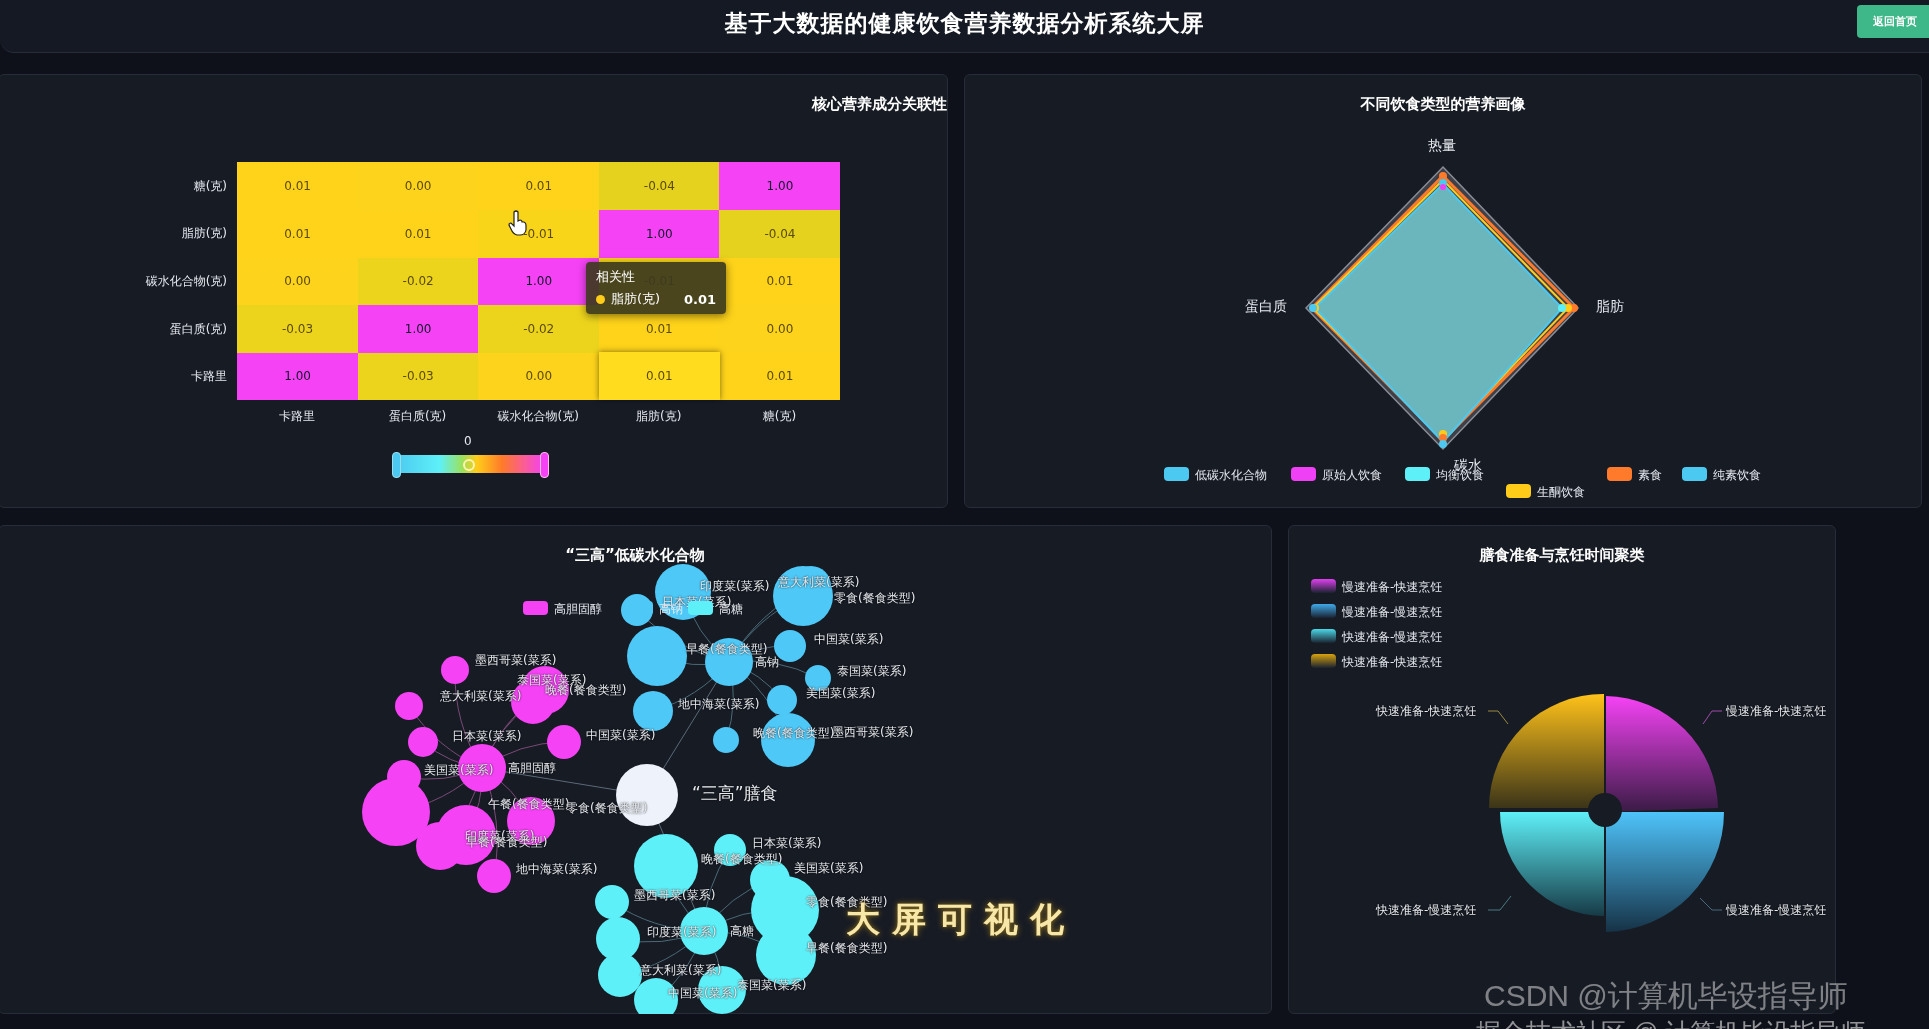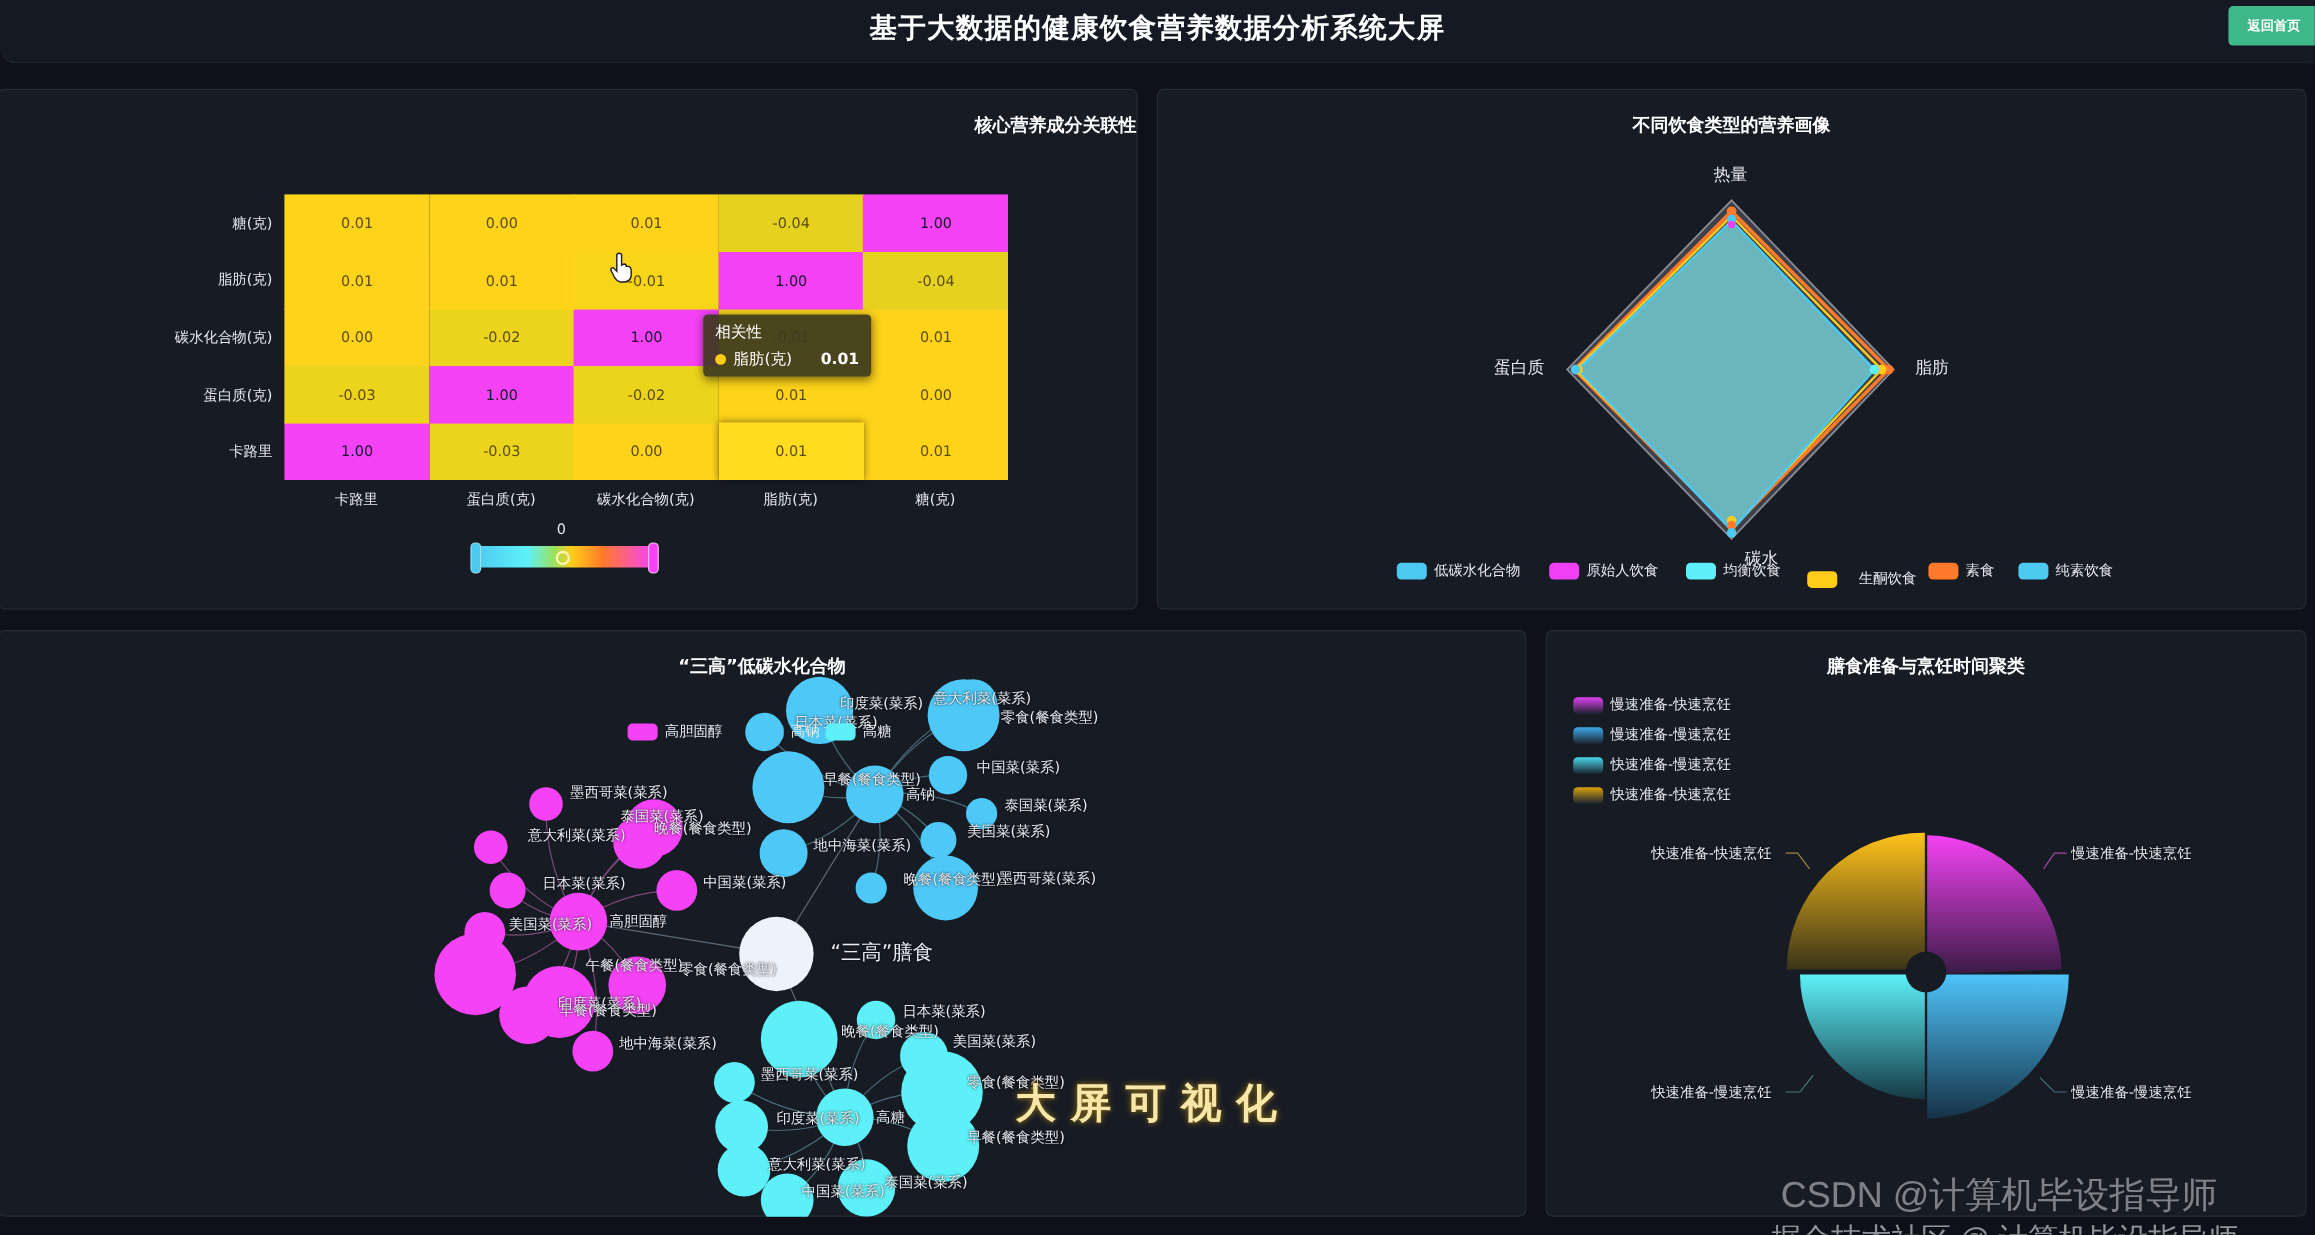--- a/index.html
+++ b/index.html
@@ -8,21 +8,21 @@
   .header-title{position:absolute;left:0;width:1929px;top:8px;text-align:center;font-size:23px;font-weight:bold;color:#ffffff;letter-spacing:1px;}
   .home-btn{position:absolute;left:1857px;top:5px;width:80px;height:33px;background:#3fb889;border-radius:4px;color:#fff;font-size:11px;font-weight:bold;line-height:33px;padding-left:16px;box-sizing:border-box;}
   .panel{position:absolute;background:#171b24;border:1px solid #262c38;border-radius:6px;box-sizing:border-box;}
   .panel-title{position:absolute;left:0;right:0;text-align:center;font-size:15px;font-weight:bold;color:#ffffff;}
   .abs{position:absolute;}
   .ylabel{position:absolute;font-size:12px;color:#e6e9ef;text-align:right;width:200px;}
   .xlabel{position:absolute;font-size:12px;color:#e6e9ef;text-align:center;width:120px;}
   .cell{position:absolute;display:flex;align-items:center;justify-content:center;font-size:12px;color:#5a4a10;}
   .cell.diag{color:#0f172a;}
   .tooltip{position:absolute;background:rgba(60,56,30,0.92);border-radius:4px;padding:6px 10px;color:#fff;font-size:13px;box-shadow:0 2px 8px rgba(0,0,0,0.5);}
-  .legend-item{position:absolute;display:flex;align-items:center;font-size:12px;color:#e6e9ef;white-space:nowrap;}
+  .legend-item{position:absolute;display:flex;font-size:12px;color:#e6e9ef;white-space:nowrap;}
   .swatch{width:25px;height:14px;border-radius:4px;margin-right:6px;}
   .node-label{position:absolute;font-size:12px;color:#e8ebf0;white-space:nowrap;text-shadow:0 0 2px #000;}
   .watermark{position:absolute;font-size:30px;color:rgba(255,255,255,0.55);white-space:nowrap;font-family:"Liberation Sans",sans-serif;}
   .dpvis{position:absolute;font-family:"DejaVu Serif",serif;font-size:34px;font-weight:bold;color:#f7e7a8;letter-spacing:12px;text-shadow:0 0 6px #8a6f20,0 0 3px #5a4510;}
 </style>
 </head>
 <body>
 
 <div class="header">
   <div class="header-title">基于大数据的健康饮食营养数据分析系统大屏</div>
@@ -118,21 +118,21 @@
       <span>低碳水化合物</span>
     </div>
     <div class="legend-item" style="left: 1291px; top: 467px;">
       <span class="swatch" style="background: rgb(240, 64, 245);"></span>
       <span>原始人饮食</span>
     </div>
     <div class="legend-item" style="left: 1405px; top: 467px;">
       <span class="swatch" style="background: rgb(94, 240, 248);"></span>
       <span>均衡饮食</span>
     </div>
-    <div class="legend-item" style="left: 1506px; top: 474px; gap: 12px;">
+    <div class="legend-item" style="left: 1506px; top: 484px;">
       <span class="swatch" style="background: rgb(255, 204, 26);"></span>
       <span>生酮饮食</span>
     </div>
     <div class="legend-item" style="left: 1607px; top: 467px;">
       <span class="swatch" style="background: rgb(255, 122, 42);"></span>
       <span>素食</span>
     </div>
     <div class="legend-item" style="left: 1682px; top: 467px;">
       <span class="swatch" style="background: rgb(76, 201, 240);"></span>
       <span>纯素饮食</span>
@@ -265,21 +265,21 @@
       <span>高钠</span>
     </div>
     <div class="legend-item" style="left: 688px; top: 601px;">
       <span class="swatch" style="background: rgb(94, 240, 248);"></span>
       <span>高糖</span>
     </div>
   </div>
 <div class="node-label" style="left:692px;top:782px;font-size:17px;">“三高”膳食</div>
 <div class="dpvis" style="left:846px;top:897px;">大屏可视化</div>
 
-<div class="panel" style="left:1288px;top:525px;width:634px;height:489px;">
+<div class="panel" style="left:1288px;top:525px;width:548px;height:489px;">
   <div class="panel-title" style="top:20px;">膳食准备与烹饪时间聚类</div>
 </div>
 <div id="pie-legend">
     <div class="legend-item" style="left: 1311px; top: 579px;">
       <span class="swatch" style="background: linear-gradient(rgb(224, 64, 240), rgb(26, 34, 48));"></span>
       <span>慢速准备-快速烹饪</span>
     </div>
     <div class="legend-item" style="left: 1311px; top: 604px;">
       <span class="swatch" style="background: linear-gradient(rgb(63, 169, 232), rgb(26, 34, 48));"></span>
       <span>慢速准备-慢速烹饪</span>

